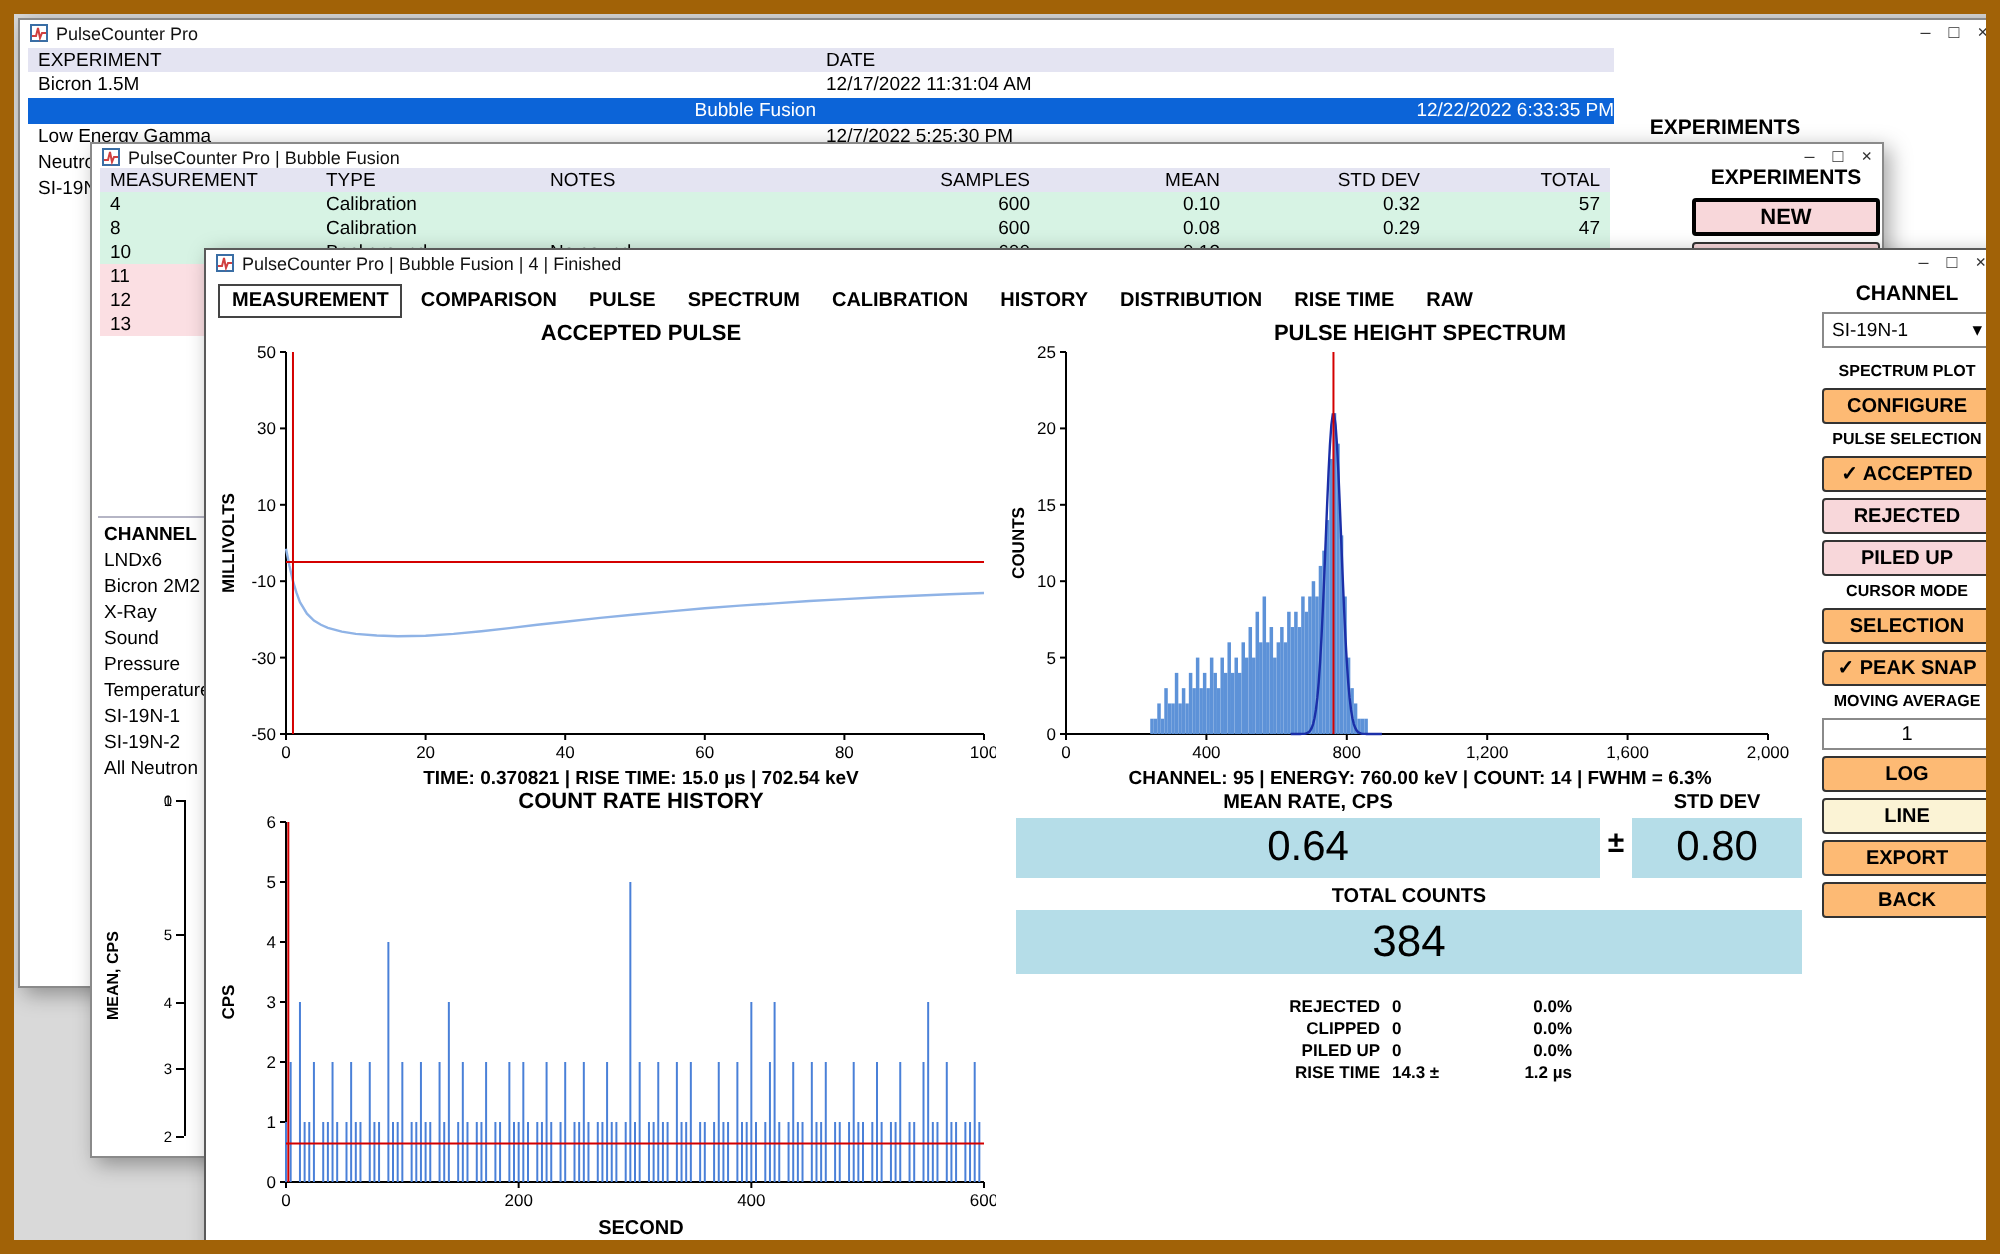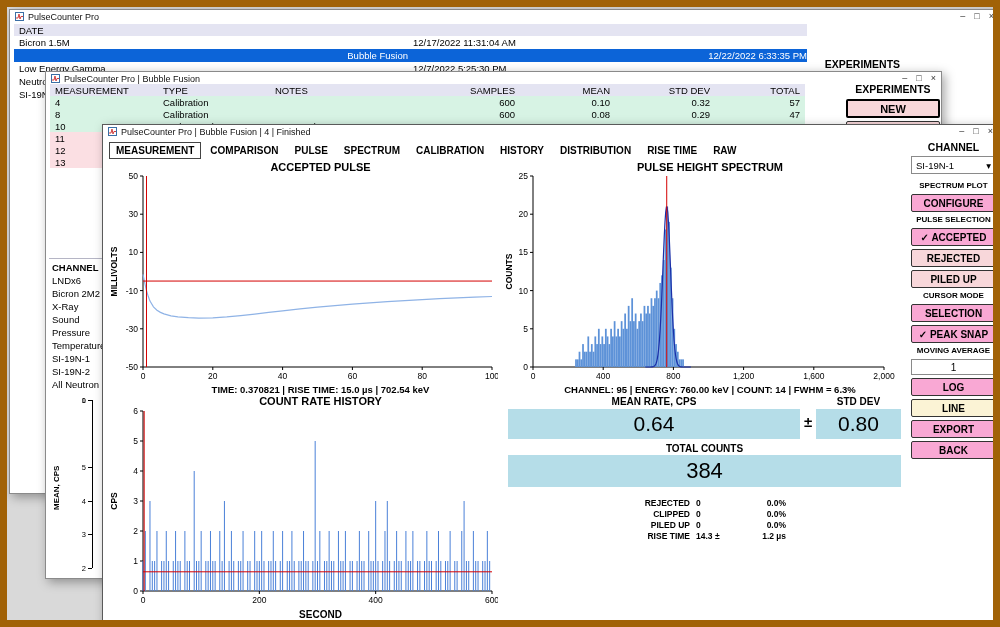--- a/index.html
+++ b/index.html
@@ -8,21 +8,21 @@
   .window{position:absolute;background:#fff;border:1px solid #8a8a8a;box-shadow:3px 3px 10px rgba(0,0,0,.35);box-sizing:border-box;}
   .titlebar{display:flex;align-items:center;gap:4px;height:13px;padding:0 5px;font-size:9px;color:#111;}
   .t-title{white-space:nowrap;overflow:hidden;}
   .controls{margin-left:auto;display:flex;gap:9px;font-size:9px;color:#333;}
   .controls span{line-height:13px;cursor:default;}
   .appicon{display:flex;align-items:center;}
 
   
   .btn{display:flex;align-items:center;justify-content:center;border:1px solid #333;border-radius:2px;font-weight:bold;font-size:11px;height:19px;box-sizing:border-box;cursor:pointer;background:#eee;}
   .btn.pink{background:#f8d7da;}
-  .btn.cyan{background:#f9a8d4;}
+  .btn.cyan{background:#fdba74;}
   .btn.cream{background:#fbf3d5;}
   .btn.focused{border:2px solid #000;}
 
   
   .win-exp{left:2px;top:2px;width:991px;height:485px;}
   .exp-head{position:absolute;left:4px;top:14px;width:793px;height:12px;background:#e4e4f2;display:grid;grid-template-columns:394px 1fr;align-items:center;font-size:9.5px;}
   .exp-head span{padding-left:5px;}
   .exp-rows{position:absolute;left:4px;top:26px;width:793px;}
   .exp-row{height:13px;display:grid;grid-template-columns:394px 1fr;align-items:center;font-size:9.5px;overflow:hidden;cursor:default;}
   .exp-row span{padding-left:5px;white-space:nowrap;overflow:hidden;}
@@ -104,20 +104,21 @@
           </svg>
       </span>
       <span class="t-title">PulseCounter Pro</span>
       <span class="controls">
         <span>–</span>
         <span>□</span>
         <span>×</span>
       </span>
     </div>
     <div class="exp-head">
+      <span>EXPERIMENT</span>
       <span>DATE</span>
     </div>
     <div class="exp-rows">
       <div class="exp-row">
         <span>Bicron 1.5M</span>
         <span>12/17/2022 11:31:04 AM</span>
       </div>
       <div class="exp-row sel">
         <span>Bubble Fusion</span>
         <span>12/22/2022 6:33:35 PM</span>

